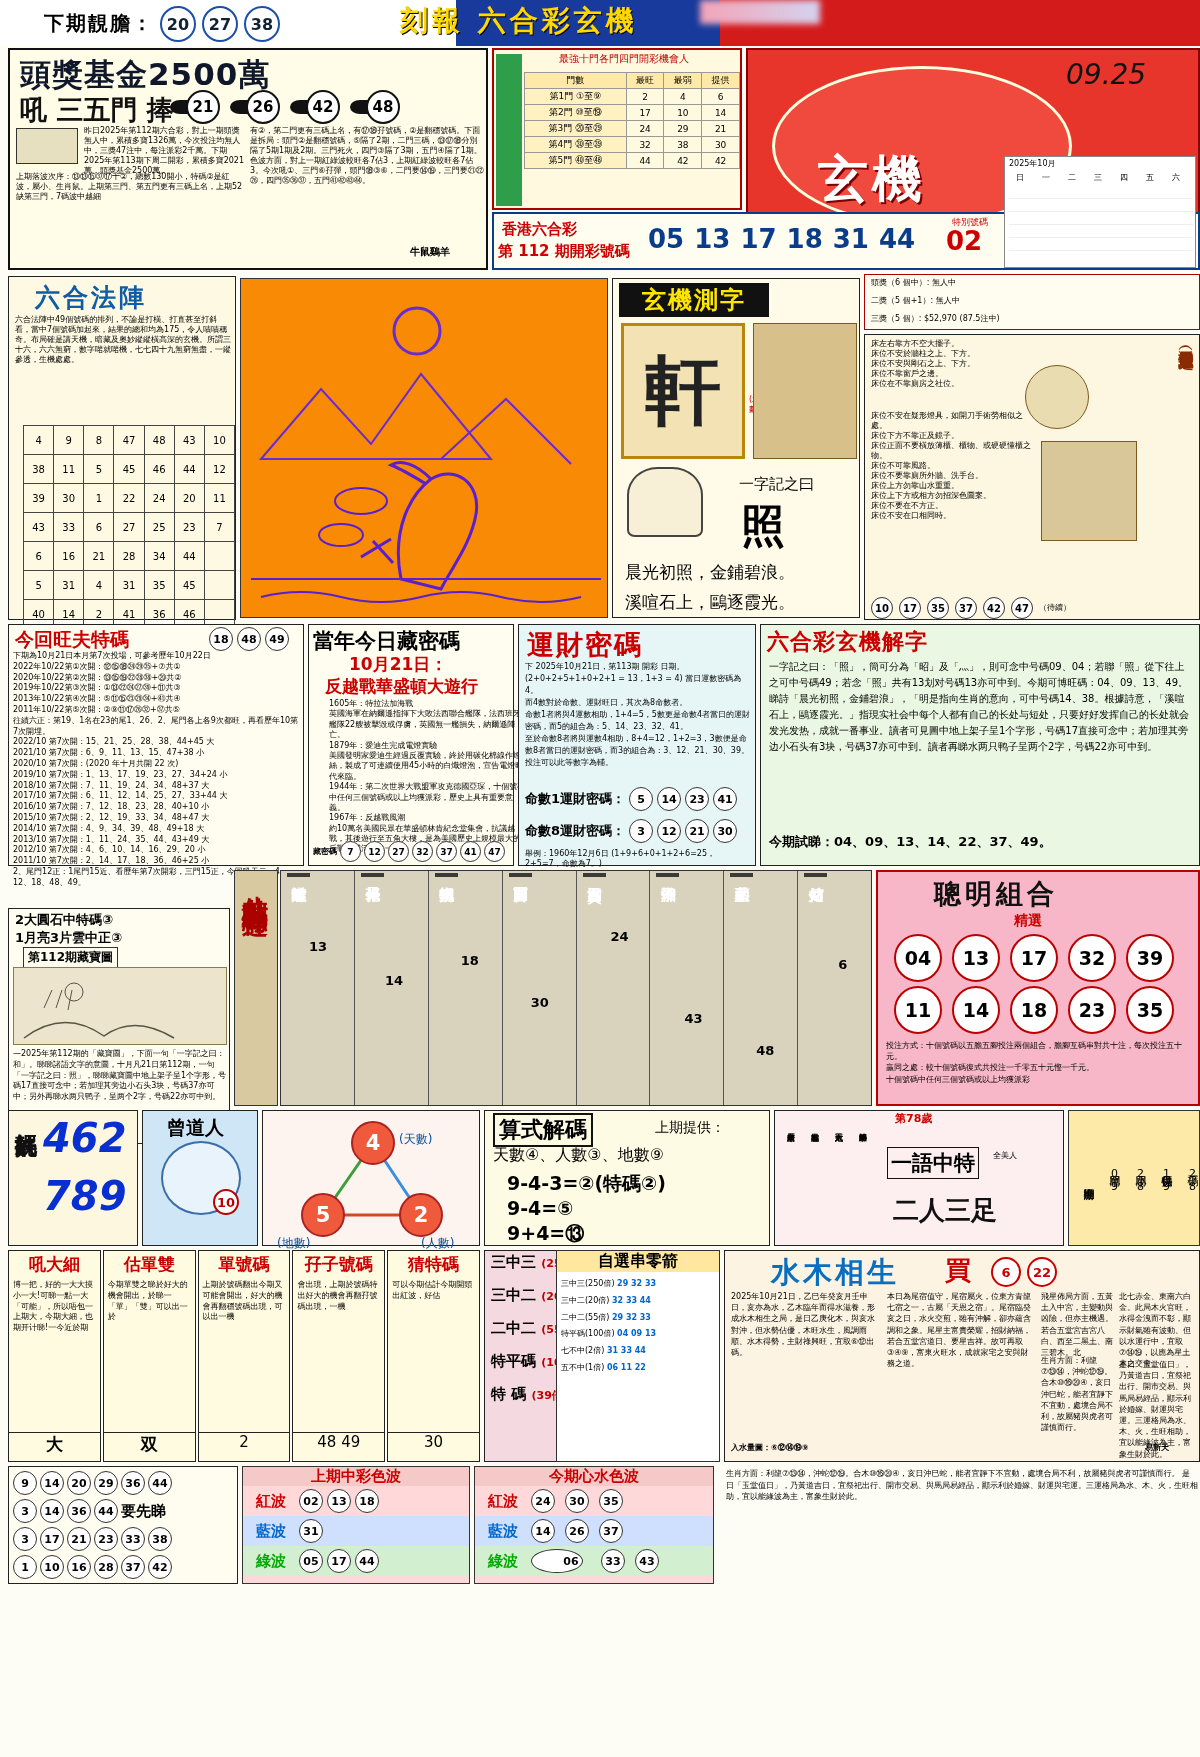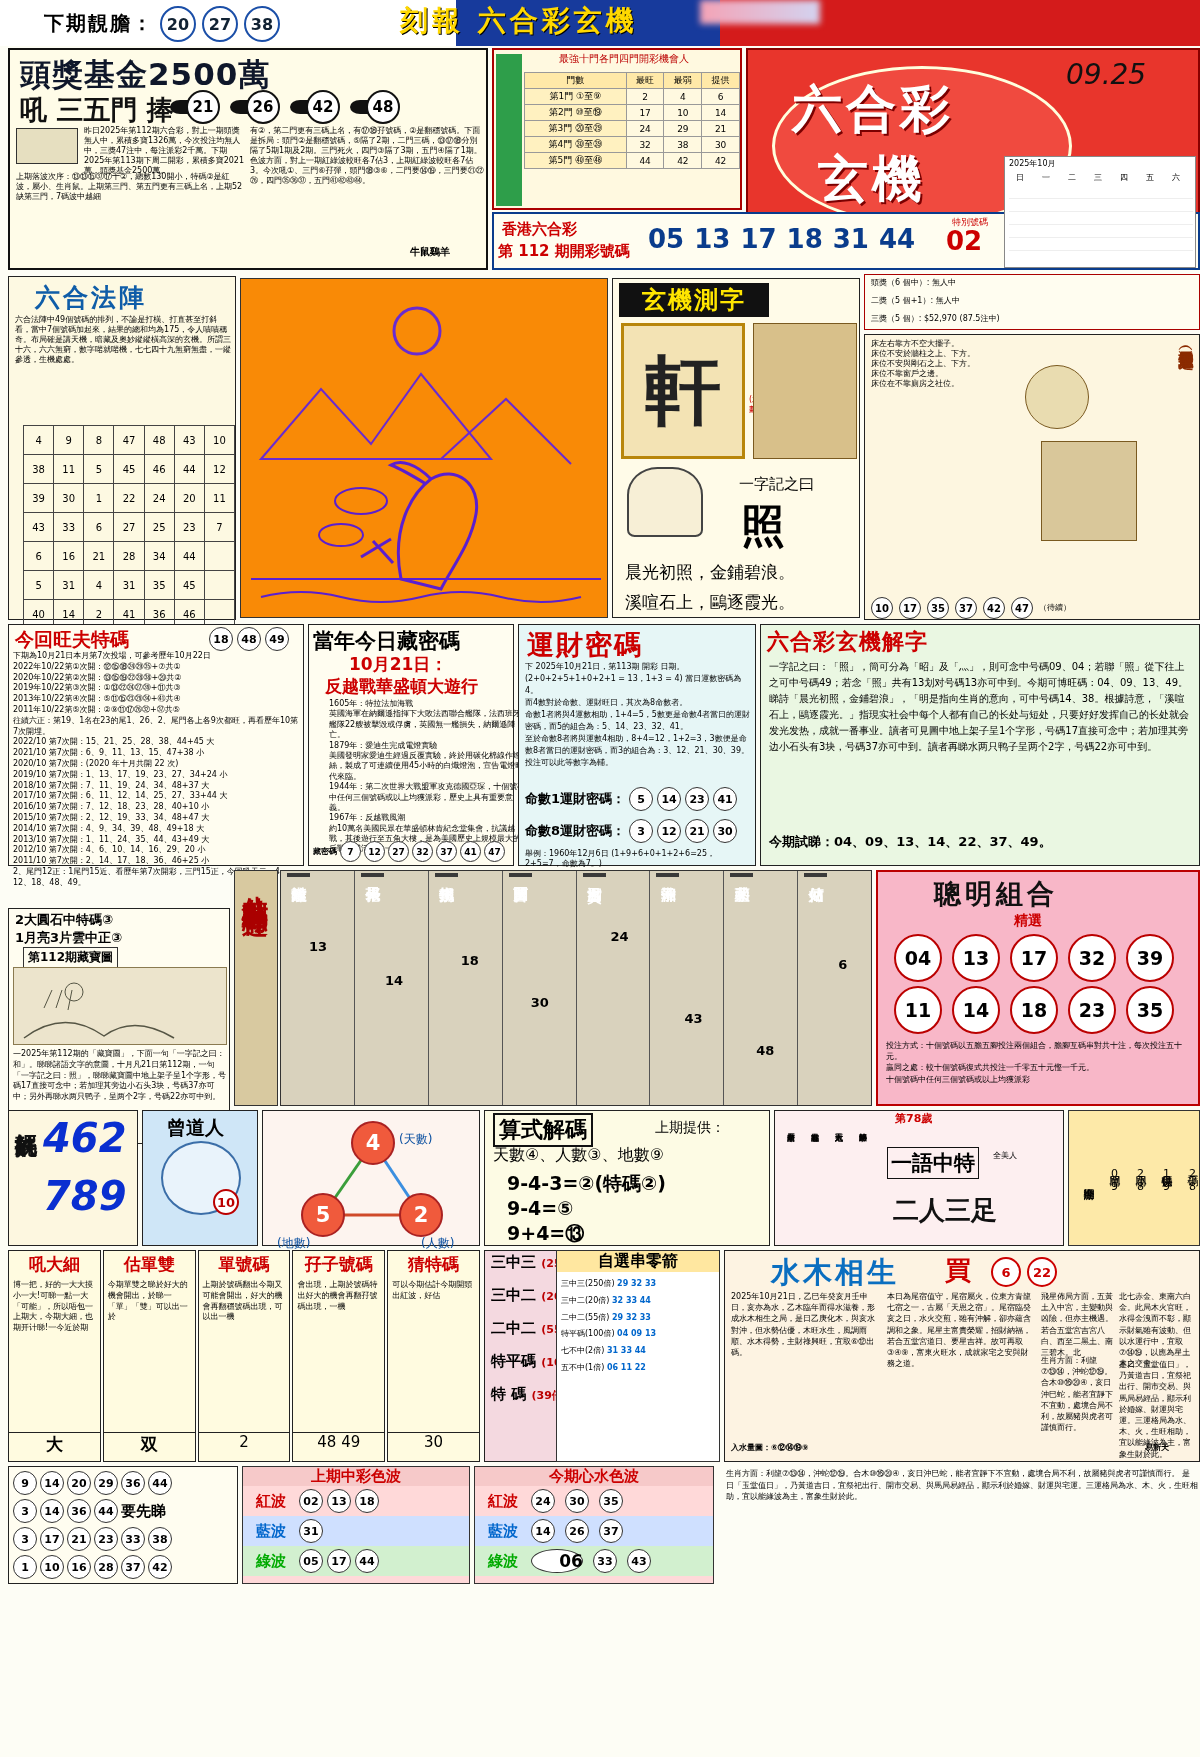--- a/index.html
+++ b/index.html
@@ -105,21 +105,20 @@
             <td style="border:1px solid #999;">44</td>
             <td style="border:1px solid #999;">42</td>
             <td style="border:1px solid #999;">42</td>
           </tr>
     </tbody>
       </table>
   </div>
 
   <div class="abs" style="left:746px;top:48px;width:454px;height:200px;background:#e8352c;border:2px solid #800;overflow:hidden;">
     <div class="abs" style="left:24px;top:16px;width:300px;height:160px;border-radius:50%;background:#f04a3f;border:3px solid #ffd;"></div>
-    <div class="abs cjk" style="left:44px;top:26px;font-size:50px;font-weight:bold;color:#fff;letter-spacing:4px;text-shadow:2px 2px 0 #7b0000;">六合彩</div>
     <div class="abs cjk" style="left:70px;top:96px;font-size:50px;font-weight:bold;color:#fff;letter-spacing:4px;text-shadow:2px 2px 0 #7b0000;">玄機</div>
     <div class="abs" style="left:318px;top:8px;font-size:28px;color:#111;font-style:italic;">09.25</div>
   </div>
 
   <div class="abs" style="left:492px;top:212px;width:708px;height:58px;background:#fffdf0;border:2px solid #0a3c8c;">
     <div class="abs cjk" style="left:8px;top:6px;font-size:15px;font-weight:bold;color:#c00;">香港六合彩</div>
     <div class="abs cjk" style="left:4px;top:28px;font-size:15px;font-weight:bold;color:#c00;">第 112 期開彩號碼</div>
     <div class="abs" style="left:154px;top:10px;display:flex;gap:10px;">
       <span style="font-size:26px;font-weight:bold;color:#0a3c8c;">05</span>
       <span style="font-size:26px;font-weight:bold;color:#0a3c8c;">13</span>
@@ -256,20 +255,31 @@
     <div class="abs vert cjk" style="right:4px;top:6px;height:200px;font-size:15px;font-weight:bold;color:#8b2b00;">智慧風水之道理（二十四）</div>
     <div class="abs tinytxt cjk" style="left:6px;top:4px;width:150px;">
       <div>床左右靠方不空大擺子。</div>
       <div>床位不安於牆柱之上、下方。</div>
       <div>床位不安與剛石之上、下方。</div>
       <div>床位不靠窗戶之邊。</div>
       <div>床位在不靠廁房之社位。</div>
     </div>
     <div class="abs" style="left:160px;top:30px;width:64px;height:64px;border-radius:50%;background:#e9dcb0;border:1px solid #7a5a20;"></div>
     <div class="abs" style="left:176px;top:106px;width:96px;height:100px;background:#d9c79a;border:1px solid #7a5a20;"></div>
+    <div class="abs tinytxt cjk" style="left:6px;top:76px;width:160px;">
+      <div>床位不安在疑形燈具，如開刀手術勞相似之處。</div>
+      <div>床位下方不靠正及鏡子。</div>
+      <div>床位正面不要橫放薄櫃、櫃物、或硬硬懂櫃之物。</div>
+      <div>床位不可靠風路。</div>
+      <div>床位不要靠廁所外牆、洗手台。</div>
+      <div>床位上方勿靠山水重重。</div>
+      <div>床位上下方或相方勿招深色圖案。</div>
+      <div>床位不要在不方正。</div>
+      <div>床位不安在口相同時。</div>
+    </div>
     <div class="abs" style="left:6px;top:262px;display:flex;gap:6px;align-items:center;">
       <span class="ball" style="width:20px;height:20px;font-size:10px;border-width:1px;">10</span>
       <span class="ball" style="width:20px;height:20px;font-size:10px;border-width:1px;">17</span>
       <span class="ball" style="width:20px;height:20px;font-size:10px;border-width:1px;">35</span>
       <span class="ball" style="width:20px;height:20px;font-size:10px;border-width:1px;">37</span>
       <span class="ball" style="width:20px;height:20px;font-size:10px;border-width:1px;">42</span>
       <span class="ball" style="width:20px;height:20px;font-size:10px;border-width:1px;">47</span>
       <span class="tinytxt cjk">（待續）</span>
     </div>
   </div>
@@ -623,21 +633,21 @@
       <span class="ball" style="width:22px;height:22px;font-size:11px;border-width:1px;">35</span>
     </div>
     <div style="display:flex;align-items:center;height:30px;background:#cfe0ff;">
       <span class="cjk" style="width:56px;text-align:center;font-size:15px;font-weight:bold;color:#06c;">藍波</span>
       <span class="ball" style="width:22px;height:22px;font-size:11px;border-width:1px;margin-right:10px;">14</span>
       <span class="ball" style="width:22px;height:22px;font-size:11px;border-width:1px;margin-right:10px;">26</span>
       <span class="ball" style="width:22px;height:22px;font-size:11px;border-width:1px;">37</span>
     </div>
     <div style="display:flex;align-items:center;height:30px;background:#d2f0cf;">
       <span class="cjk" style="width:56px;text-align:center;font-size:15px;font-weight:bold;color:#0a0;">綠波</span>
-      <span class="ball" style="width:22px;height:22px;font-size:17px;border-width:1px;margin-right:10px;padding-left:28px;">06</span>
+      <span class="ball" style="width:22px;height:22px;font-size:11px;border-width:1px;margin-right:18px;padding-left:28px;">06</span>
       <span class="ball" style="width:22px;height:22px;font-size:11px;border-width:1px;margin-right:10px;">33</span>
       <span class="ball" style="width:22px;height:22px;font-size:11px;border-width:1px;">43</span>
     </div>
   </div>
 
   <div class="abs tinytxt cjk" style="left:724px;top:1466px;width:476px;height:118px;line-height:1.45;padding:2px;">
     <span>生肖方面：利龍⑦⑬⑭，沖蛇⑫⑲。合木⑩⑯⑳④，亥日沖巳蛇，能者宜靜下不宜動，處境合局不利，故屬豬與虎者可謹慎而行。</span>
     <span>是日「玉堂值日」，乃黃道吉日，宜祭祀出行、開市交易、與馬局易經品，顯示利於婚嫁、財運與宅運。三運格局為水、木、火，生旺相助，宜以能緣波為主，富象生財於此。</span>
   </div>
 

